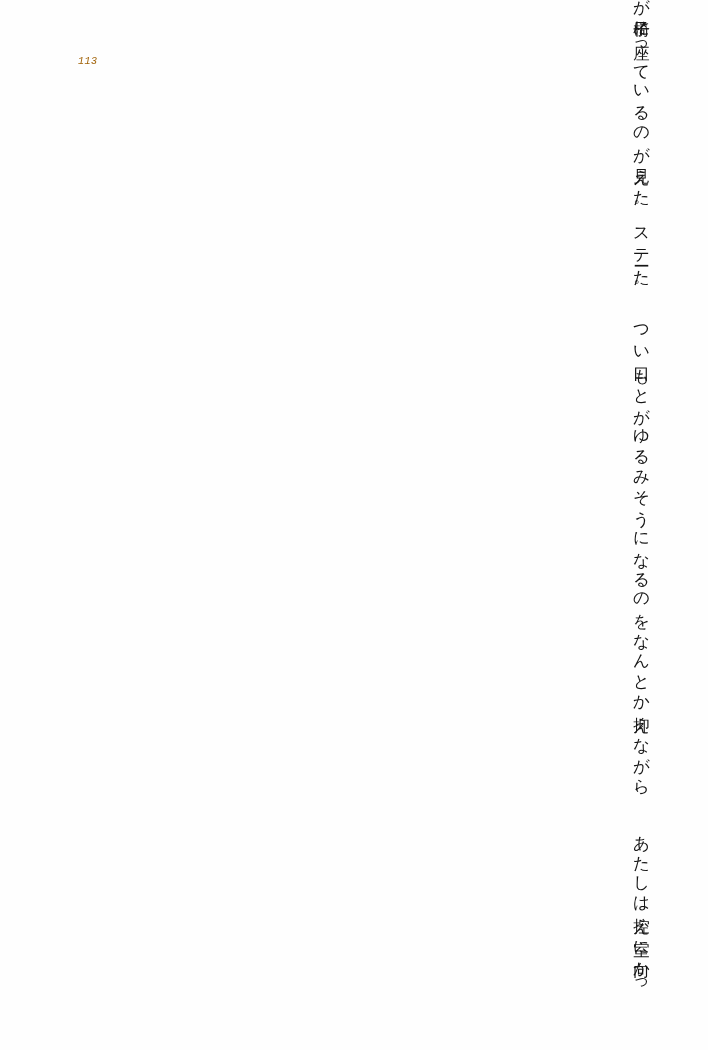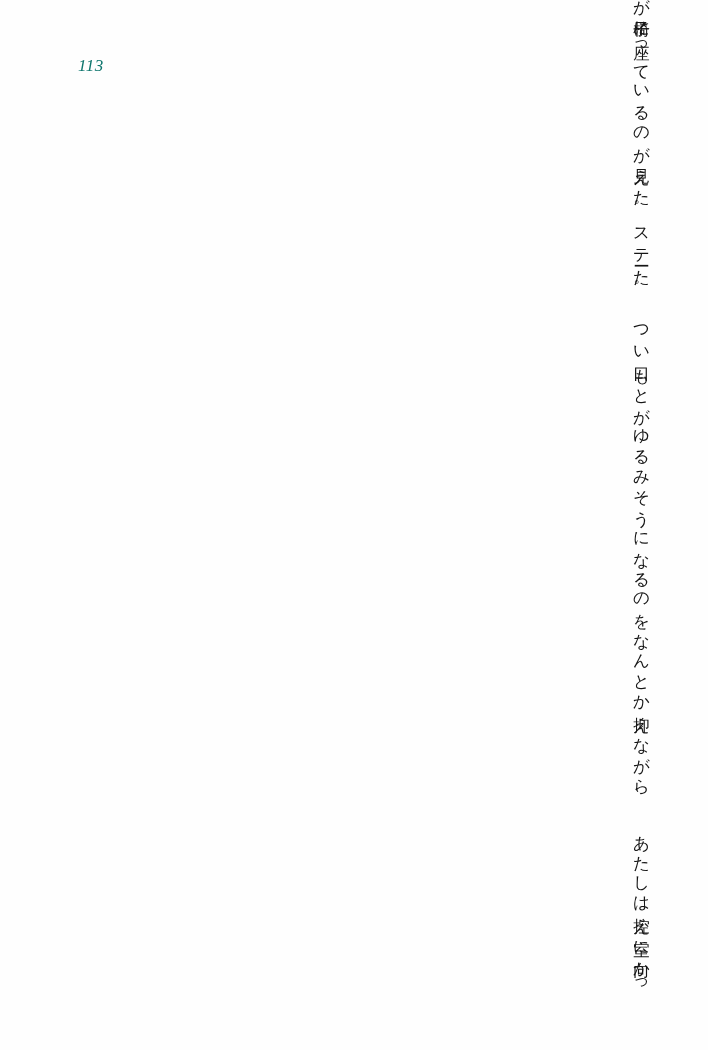--- a/index.html
+++ b/index.html
@@ -20,24 +20,24 @@
     left: 0;
     top: 0;
     width: 708px;
     height: 1050px;
     background: #fefefe;
   }
   .page-number {
     position: absolute;
     left: 78px;
     top: 56px;
-    font-family: Liberation Serif, serif;
+    font-family: Liberation Mono, monospace;
     font-style: italic;
-    font-size: 17px;
-    color: #0f766e;
+    font-size: 10px;
+    color: #a16207;
     letter-spacing: 0.5px;
   }
   .text-block {
     position: absolute;
     top: 112px;
     left: 52px;
     width: 604px;
     height: 880px;
     display: flex;
     flex-direction: row-reverse;

